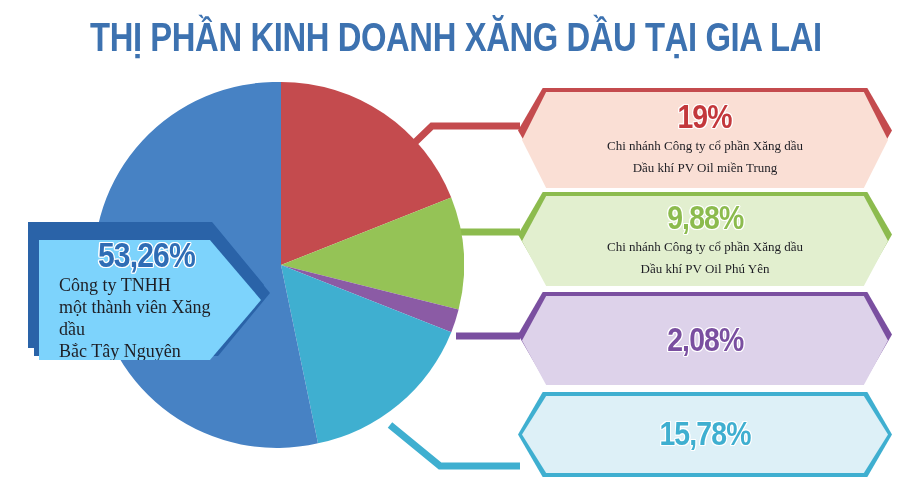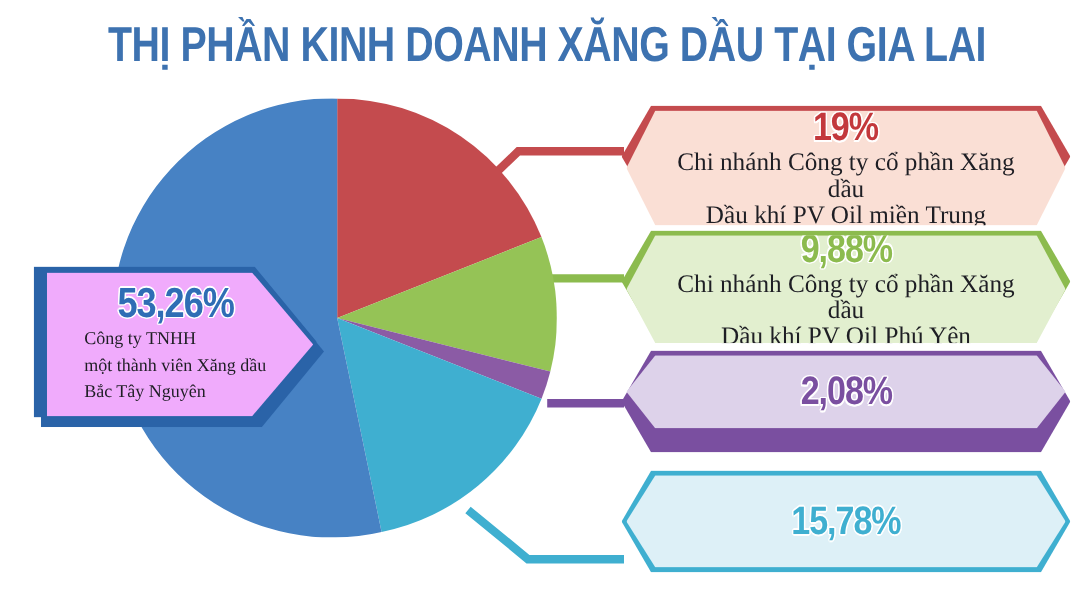--- a/index.html
+++ b/index.html
@@ -83,21 +83,21 @@
     letter-spacing: -1px;
     text-shadow:
        1.4px 0 0 #ffffff, -1.4px 0 0 #ffffff,
        0 1.4px 0 #ffffff, 0 -1.4px 0 #ffffff,
        1px 1px 0 #ffffff, -1px 1px 0 #ffffff,
        1px -1px 0 #ffffff, -1px -1px 0 #ffffff;
     margin-bottom: 2px;
   }
   .desc {
     font-family: "Liberation Serif", serif;
-    font-size: 21px;
+    font-size: 13px;
     line-height: 22px;
     color: #1e1e24;
     white-space: pre-line;
   }
 
   
   #callout-left {
     position: absolute;
     left: 28px;
     top: 222px;
@@ -120,36 +120,36 @@
     top: 0;
     width: 236px;
     height: 126px;
     background: #2a63a8;
     -webkit-clip-path: polygon(0% 0%, 78% 0%, 100% 50%, 78% 100%, 0% 100%);
     clip-path: polygon(0% 0%, 78% 0%, 100% 50%, 78% 100%, 0% 100%);
   }
   #callout-left .fill {
     position: absolute;
     left: 11px;
-    top: 5px;
+    top: 18px;
     width: 222px;
     height: 120px;
-    background: #f0abfc;
+    background: #7dd3fc;
     -webkit-clip-path: polygon(0% 0%, 77% 0%, 100% 50%, 77% 100%, 0% 100%);
     clip-path: polygon(0% 0%, 77% 0%, 100% 50%, 77% 100%, 0% 100%);
     display: flex;
     flex-direction: column;
     align-items: center;
     justify-content: center;
     padding-right: 28px;
     box-sizing: border-box;
     padding-left: 20px;
   }
   #callout-left .pct { color: #2f6db5; font-size: 35px; line-height: 34px; }
-  #callout-left .desc { font-size: 15px; line-height: 22px; }
+  #callout-left .desc { font-size: 18px; line-height: 22px; }
 </style>
 </head>
 <body>
 
 <div id="page">
 
   <div id="title">THỊ PHẦN KINH DOANH XĂNG DẦU TẠI GIA LAI</div>
 
   <svg class="connector" style="left:0;top:0;" width="900" height="497" viewBox="0 0 900 497">
 
@@ -188,21 +188,21 @@
   <div class="callout" style="left:518px; top:192px; width:374px; height:85px; background:#8cbb4e;">
   </div>
   <div class="callout-inner" style="left:522px; top:196px; width:366px; height:90px; background:#e2efcf;">
     <div class="pct" style="color:#8cbb4e;">9,88%</div>
     <div class="desc">Chi nhánh Công ty cổ phần Xăng dầu
 Dầu khí PV Oil Phú Yên</div>
   </div>
 
   <div class="callout" style="left:518px; top:292px; width:374px; height:85px; background:#7a4fa0;">
   </div>
-  <div class="callout-inner" style="left:522px; top:296px; width:366px; height:61px; background:#ddd2ea;">
+  <div class="callout-inner" style="left:522px; top:296px; width:366px; height:89px; background:#ddd2ea;">
     <div class="pct" style="color:#7a4fa0;">2,08%</div>
   </div>
 
   <div class="callout" style="left:518px; top:392px; width:374px; height:85px; background:#3fafd0;">
   </div>
   <div class="callout-inner" style="left:522px; top:396px; width:366px; height:77px; background:#ddf0f7;gap:19px;">
     <div class="pct" style="color:#3fafd0;">15,78%</div>
   </div>
 
   <div id="callout-left">

